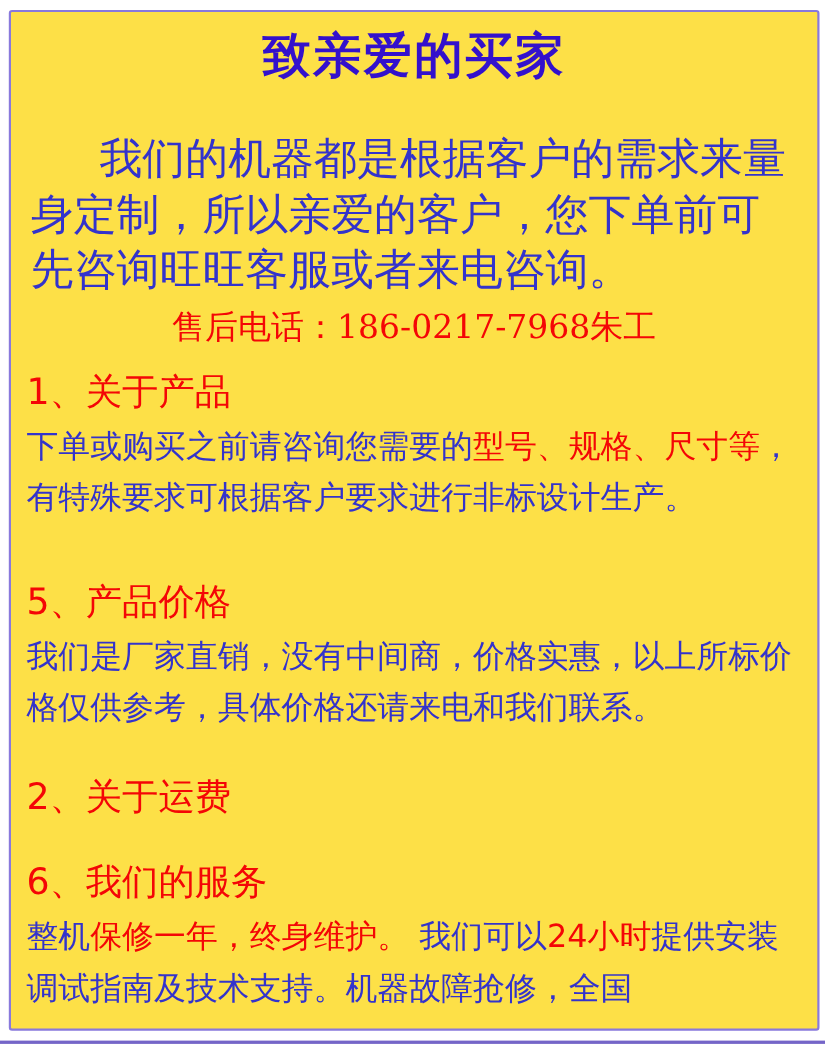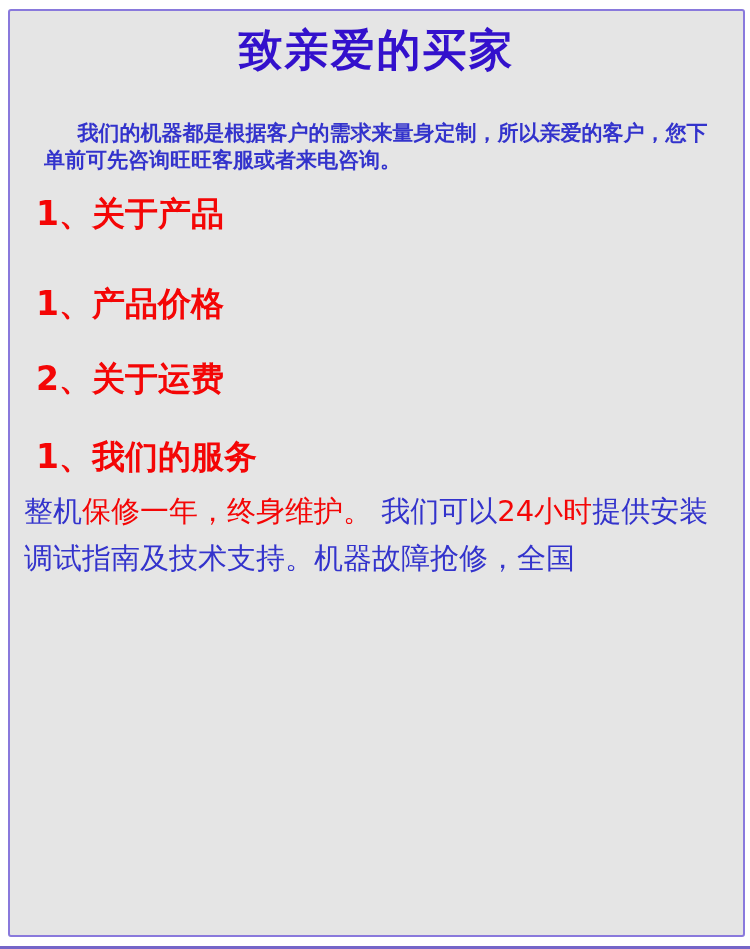--- a/index.html
+++ b/index.html
@@ -3,46 +3,45 @@
 <meta charset="utf-8">
 <style>
   html,body{margin:0;padding:0;background:#ffffff;}
   .page{
     position:relative;width:750px;height:949px;background:#ffffff;overflow:hidden;
     font-family:"DejaVu Sans",sans-serif;
   }
   .notice-box{
     position:absolute;left:8px;top:9px;width:737px;height:928px;
     box-sizing:border-box;border:2px solid var(--border,#8979DC);border-radius:3px;
-    padding:8px 14px 0 14px;overflow:hidden;background:#e5e5e5;
+    padding:8px 14px 0 14px;overflow:hidden;background:#fde047;
   }
   .title{
     margin:2px 0 0 0;text-align:center;
     font-size:44px;font-weight:bold;letter-spacing:2px;
     color:var(--title-blue,#3311CC);
   }
   .intro{
-    margin:40px 4px 0 20px;text-indent:1.6em;
-    font-size:21px;line-height:1.3;
+    margin:40px 4px 0 4px;text-indent:1.6em;
+    font-size:39px;line-height:1.3;
     color:var(--body-blue,#3333CC);
-    font-weight:bold;
   }
   .phone{
     margin:2px 0 0 0;text-align:center;
     font-size:30px;line-height:39px;color:var(--red,#F40606);
   }
   .phone-first{margin-top:6px;}
   .num-serif{font-family:"DejaVu Serif",serif;}
   .num-sans{font-family:"DejaVu Sans",sans-serif;}
   .section{margin-top:40px;}
   .section-1{margin-top:20px;}
   .section-2{margin-top:52px;}
   .section-3{margin-top:38px;}
   .sec-heading{
-    margin:12px;font-size:33px;font-weight:bold;line-height:1.15;
+    margin:0;font-size:33px;font-weight:normal;line-height:1.15;
     color:var(--red,#F40606);
   }
   .sec-body{
     margin:7px 0 0 0;font-size:29px;line-height:1.62;
     color:var(--body-blue,#3333CC);
   }
   .seg-blue{color:var(--body-blue,#3333CC);}
   .seg-red{color:var(--red,#F40606);}
   .next-border{
     position:absolute;left:0;bottom:0;width:750px;height:3px;
@@ -52,34 +51,37 @@
 </head>
 <body>
 
 <div class="page">
   <div class="notice-box">
 
     <h1 class="title">致亲爱的买家</h1>
 
     <p class="intro"><span class="seg-blue">我们的机器都是根据客户的需求来量身定制，所以亲爱的客户，您下单前可先咨询旺旺客服或者来电咨询。</span></p>
 
+    <p class="phone phone-first"><span class="seg-red">售后电话：</span><span class="seg-red num-serif">186-0217-7968</span><span class="seg-red">朱工</span></p>
 
     <div class="section section-1">
       <h2 class="sec-heading">1、关于产品</h2>
+      <p class="sec-body"><span class="seg-blue">下单或购买之前请咨询您需要的</span><span class="seg-red">型号、规格、尺寸等</span><span class="seg-blue">，有特殊要求可根据客户要求进行非标设计生产。</span></p>
     </div>
 
     <div class="section section-2">
-      <h2 class="sec-heading">1、产品价格</h2>
+      <h2 class="sec-heading">5、产品价格</h2>
+      <p class="sec-body"><span class="seg-blue">我们是厂家直销，没有中间商，价格实惠，以上所标价格仅供参考，具体价格还请来电和我们联系。</span></p>
     </div>
 
     <div class="section section-3">
       <h2 class="sec-heading">2、关于运费</h2>
     </div>
 
     <div class="section section-4">
-      <h2 class="sec-heading">1、我们的服务</h2>
+      <h2 class="sec-heading">6、我们的服务</h2>
       <p class="sec-body"><span class="seg-blue">整机</span><span class="seg-red">保修一年，终身维护。</span><span class="seg-blue"> 我们可以</span><span class="seg-red">24小时</span><span class="seg-blue">提供安装调试指南及技术支持。机器故障抢修，全国</span></p>
     </div>
 
   </div>
 
   <div class="next-border"></div>
 </div>
 
 </body></html>

